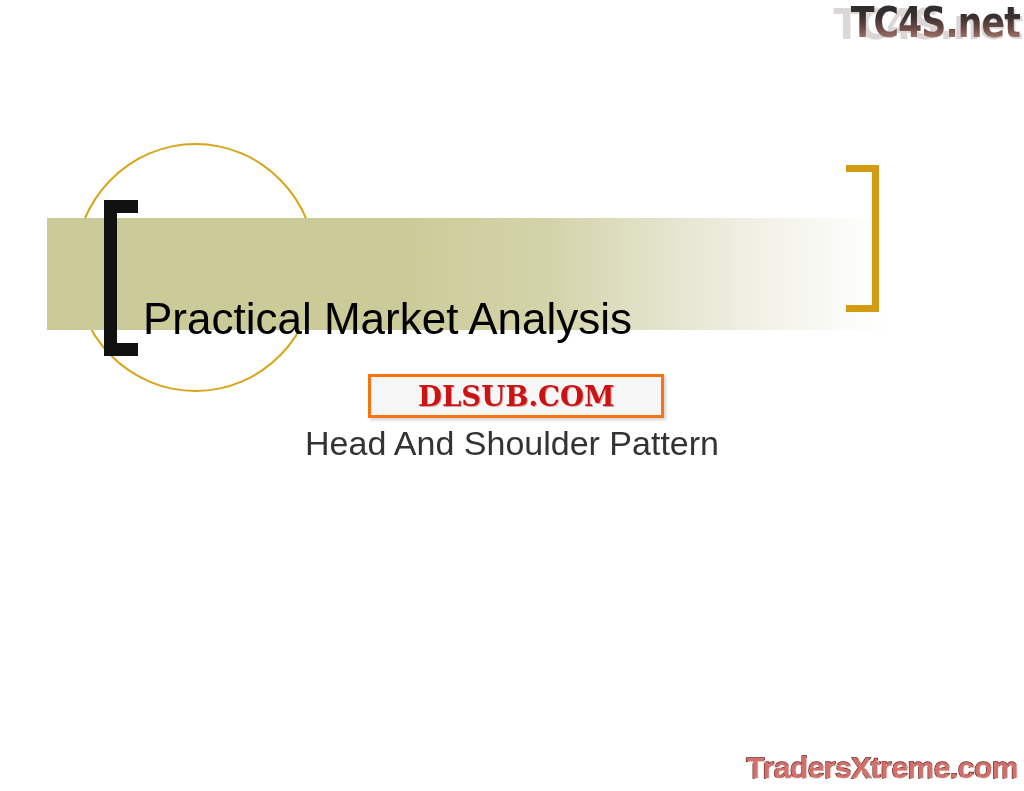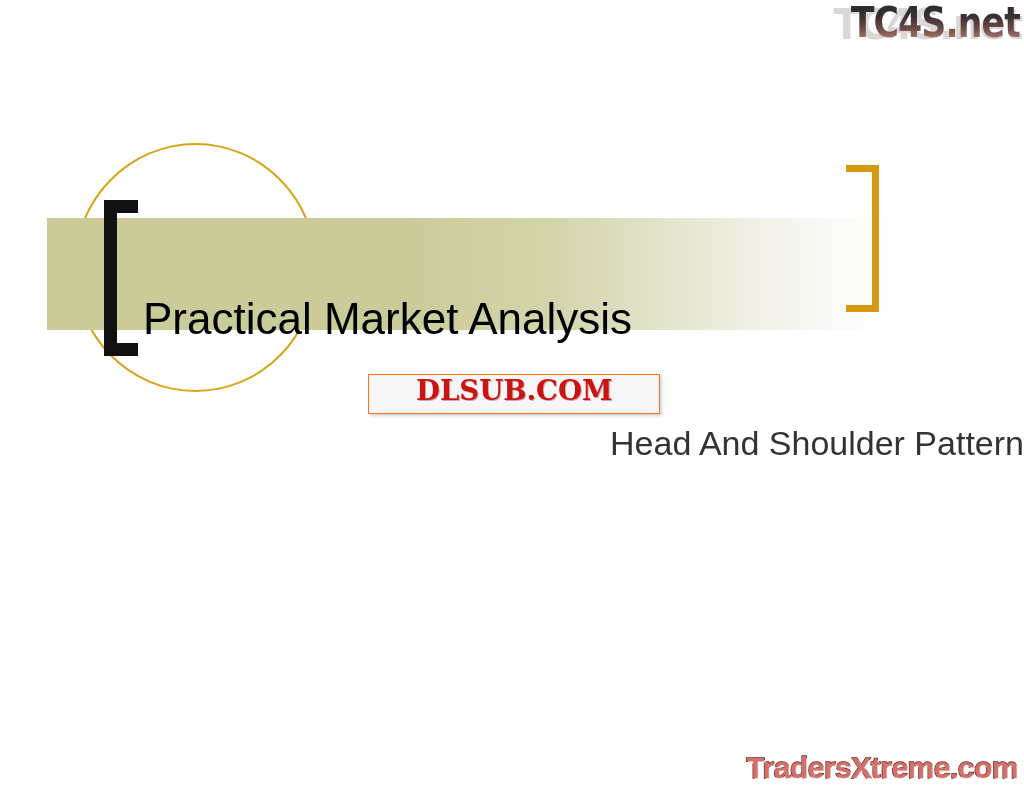--- a/index.html
+++ b/index.html
@@ -135,24 +135,24 @@
   }
 
   
   #dlsub-logo {
     position: absolute;
     left: 368px;
     top: 374px;
     width: 290px;
     height: 38px;
     background: #f6f6f6;
-    border: 1px solid #f97316;
+    border: 3px solid #f97316;
     box-shadow: 2px 2px 3px rgba(0,0,0,0.18);
     display: flex;
-    align-items: flex-start;
+    align-items: center;
     justify-content: center;
     overflow: hidden;
   }
   #dlsub-text {
     font-family: "DejaVu Serif", serif;
     font-size: 27px;
     font-weight: bold;
     letter-spacing: 0px;
     color: #CC1313;
     transform: scaleX(1.02);
@@ -162,21 +162,21 @@
     white-space: nowrap;
     user-select: none;
   }
 
   
   #slide-subtitle {
     position: absolute;
     left: 0;
     top: 422px;
     width: 1024px;
-    text-align: right;
+    text-align: center;
     font-size: 34px;
     line-height: 42px;
     font-weight: normal;
     color: #333333;
     white-space: nowrap;
   }
 
   
   #tx-logo {
     position: absolute;

